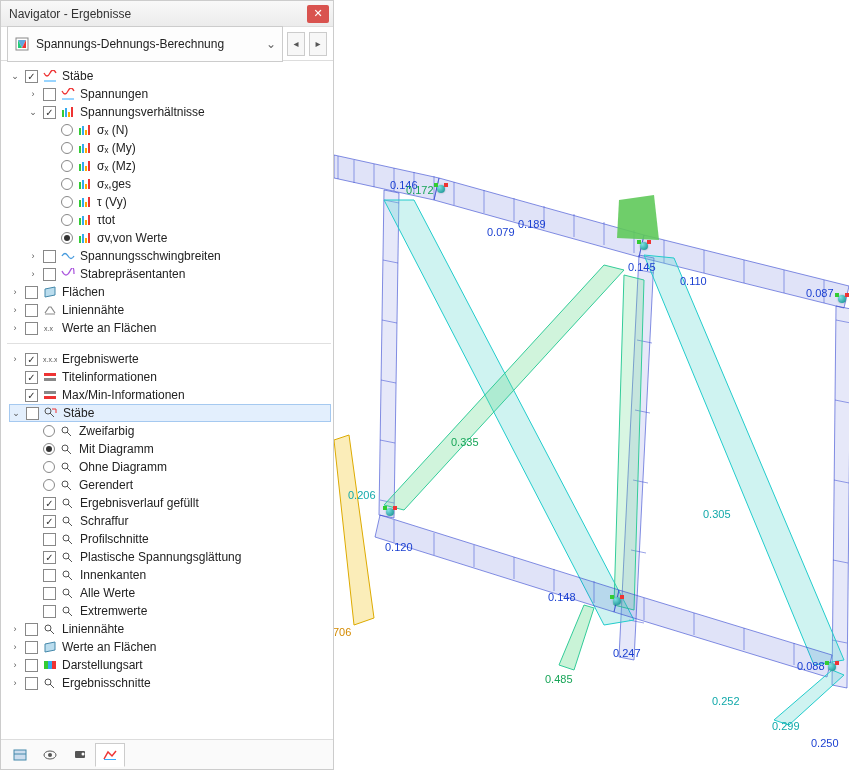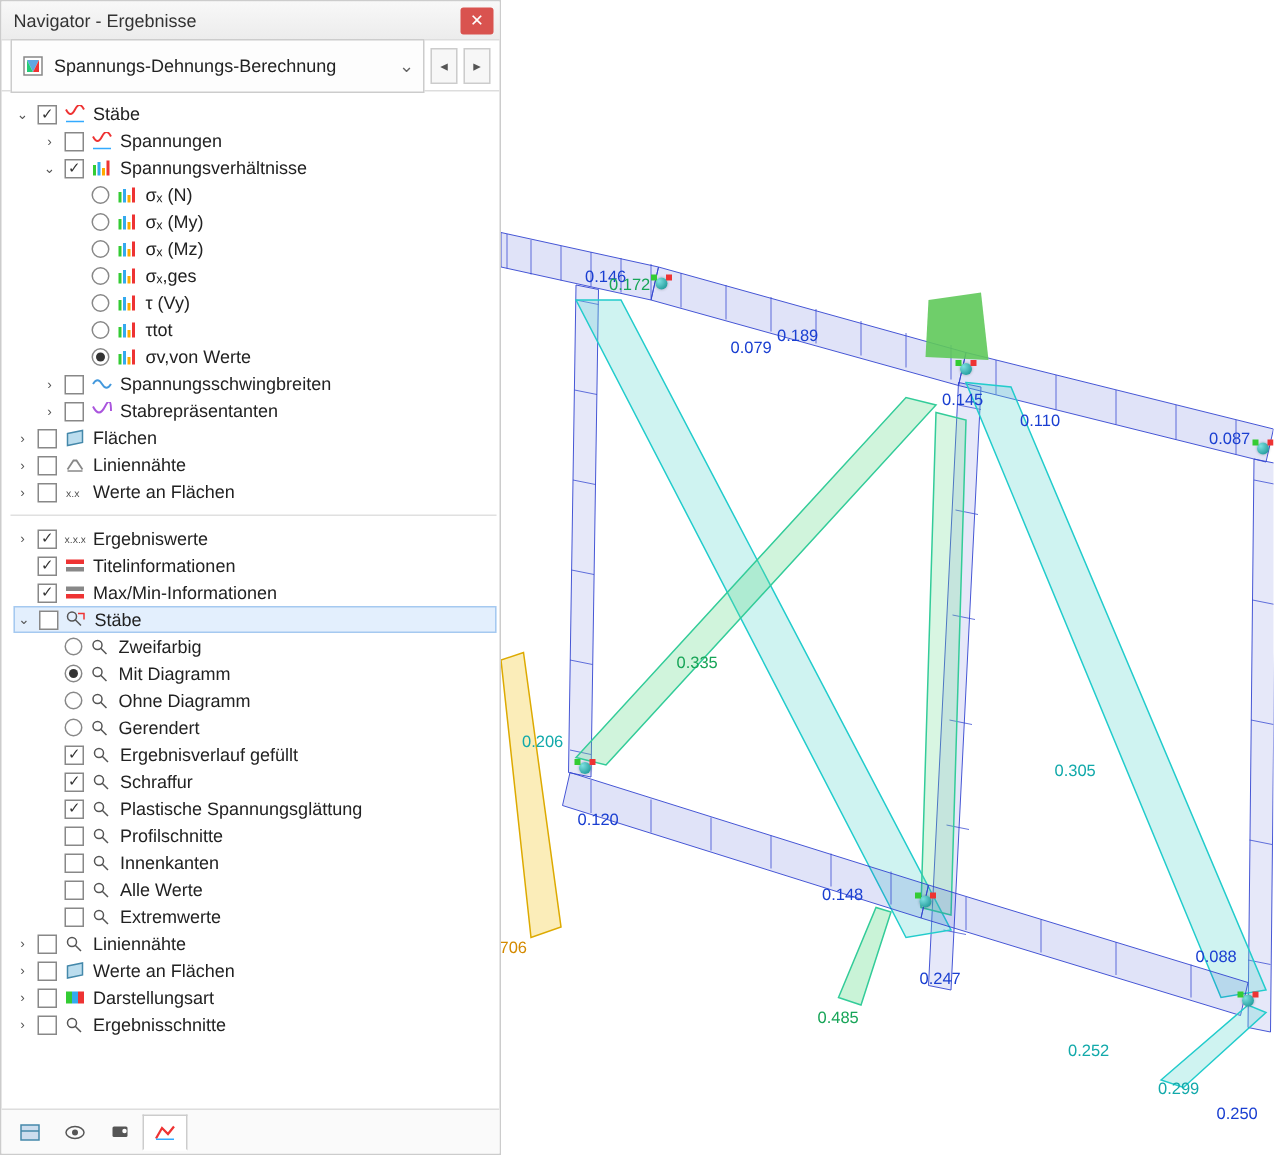--- a/index.html
+++ b/index.html
@@ -426,41 +426,41 @@
                     <circle cx="5" cy="5" r="3" fill="none" stroke="#555"></circle>
                     <line x1="7" y1="7" x2="11" y2="11" stroke="#555"></line>
                   </svg>
                 </span>
                 <span class="label">Schraffur</span>
               </div>
             </li>
           <li>
               <div class="tree-row">
                 <span class="toggle blank"></span>
+                <span class="cb"></span>
+                <span class="icon">
+                  <svg width="14" height="12" viewBox="0 0 14 12">
+                    <circle cx="5" cy="5" r="3" fill="none" stroke="#555"></circle>
+                    <line x1="7" y1="7" x2="11" y2="11" stroke="#555"></line>
+                  </svg>
+                </span>
+                <span class="label">Profilschnitte</span>
+              </div>
+            </li>
+          <li>
+              <div class="tree-row">
+                <span class="toggle blank"></span>
                 <span class="cb checked"></span>
                 <span class="icon">
                   <svg width="14" height="12" viewBox="0 0 14 12">
                     <circle cx="5" cy="5" r="3" fill="none" stroke="#555"></circle>
                     <line x1="7" y1="7" x2="11" y2="11" stroke="#555"></line>
                   </svg>
                 </span>
                 <span class="label">Plastische Spannungsglättung</span>
-              </div>
-            </li>
-          <li>
-              <div class="tree-row">
-                <span class="toggle blank"></span>
-                <span class="cb"></span>
-                <span class="icon">
-                  <svg width="14" height="12" viewBox="0 0 14 12">
-                    <circle cx="5" cy="5" r="3" fill="none" stroke="#555"></circle>
-                    <line x1="7" y1="7" x2="11" y2="11" stroke="#555"></line>
-                  </svg>
-                </span>
-                <span class="label">Profilschnitte</span>
               </div>
             </li>
           <li>
               <div class="tree-row">
                 <span class="toggle blank"></span>
                 <span class="cb"></span>
                 <span class="icon">
                   <svg width="14" height="12" viewBox="0 0 14 12">
                     <circle cx="5" cy="5" r="3" fill="none" stroke="#555"></circle>
                     <line x1="7" y1="7" x2="11" y2="11" stroke="#555"></line>
@@ -705,18 +705,18 @@
     <div class="vp-label blue" style="left: 472px; top: 287px;">0.087</div>
     <div class="vp-label cyan" style="left: 369px; top: 476px; margin-top: 32px;">0.305</div>
     <div class="vp-label green" style="left: 117px; top: 436px;">0.335</div>
     <div class="vp-label cyan" style="left: 14px; top: 489px;">0.206</div>
     <div class="vp-label blue" style="left: 51px; top: 541px;">0.120</div>
     <div class="vp-label orange" style="left: -1px; top: 626px;">706</div>
     <div class="vp-label blue" style="left: 214px; top: 591px;">0.148</div>
     <div class="vp-label blue" style="left: 279px; top: 647px;">0.247</div>
     <div class="vp-label green" style="left: 211px; top: 673px;">0.485</div>
     <div class="vp-label cyan" style="left: 378px; top: 695px;">0.252</div>
-    <div class="vp-label blue" style="left: 463px; top: 632px;">0.088</div>
+    <div class="vp-label blue" style="left: 463px; top: 660px;">0.088</div>
     <div class="vp-label cyan" style="left: 438px; top: 720px;">0.299</div>
     <div class="vp-label blue" style="left: 477px; top: 737px;">0.250</div>
   </div>
 
 <div class="arrow-anno" style="left:236px;top:428px">➤</div>
 
 </body></html>

